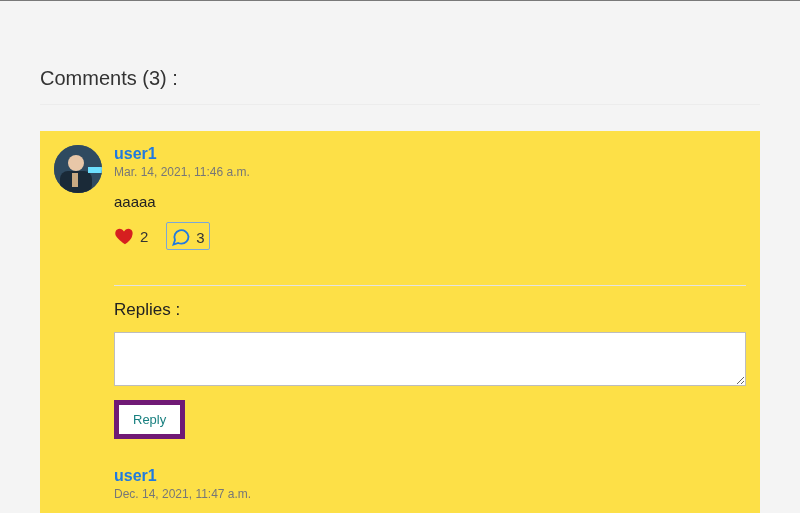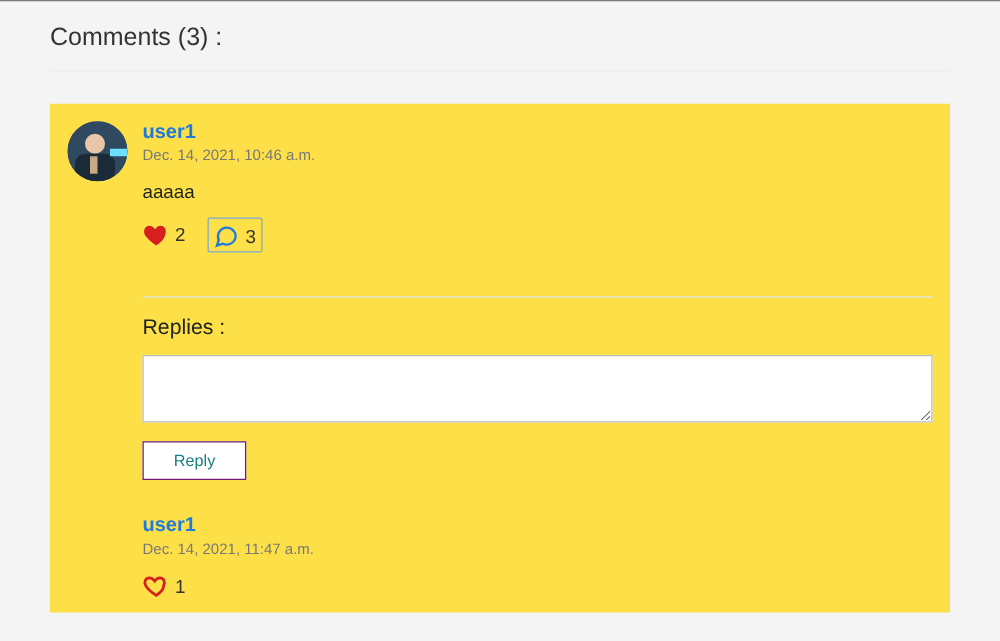--- a/index.html
+++ b/index.html
@@ -13,20 +13,21 @@
     .page {
       border-top: 1px solid #797979;
       padding: 14px 40px 0 40px;
     }
     .comments-title {
       font-size: 20px;
       font-weight: 400;
       color: #333;
       padding: 4px 0 14px 0;
       border-bottom: 1px solid #ececec;
+      margin-top: 48px;
     }
     .comment-card {
       background: #fde047;
       margin-top: 26px;
       padding: 14px 14px 10px 14px;
     }
     .comment-row {
       display: flex;
       gap: 12px;
       align-items: flex-start;
@@ -105,24 +106,24 @@
       resize: both;
       border: 1px solid #bdbdbd;
       font-family: inherit;
       font-size: 14px;
       padding: 6px;
       outline: none;
     }
     .reply-button {
       margin-top: 10px;
       background: #fff;
-      border: 1px solid #701a75;
+      border: 5px solid #701a75;
       color: #177f7f;
       font-size: 13px;
-      padding: 7px 24px;
+      padding: 7px 14px;
       cursor: pointer;
     }
     .reply-block-2 {
       margin-top: 28px;
     }
   </style>
 </head>
 <body>
 
 <div class="page">
@@ -134,21 +135,21 @@
         <svg viewBox="0 0 48 48">
           <rect width="48" height="48" fill="#2f4a60"></rect>
           <circle cx="22" cy="18" r="8" fill="#e8c7a8"></circle>
           <rect x="6" y="26" width="32" height="22" rx="8" fill="#1a2a38"></rect>
           <rect x="34" y="22" width="14" height="6" fill="#6de0ff"></rect>
           <rect x="18" y="28" width="6" height="14" fill="#c8a982"></rect>
         </svg>
       </div>
       <div class="comment-body">
         <span class="username">user1</span>
-        <div class="timestamp">Dec. 14, 2021, 10:46 a.m.</div>
+        <div class="timestamp">Mar. 14, 2021, 11:46 a.m.</div>
         <div class="comment-text">aaaaa</div>
         <div class="actions">
           <div class="action">
             <span class="icon heart-filled">
               <svg viewBox="0 0 24 24" width="22" height="22">
                   <path d="M12 21s-7.5-4.8-10-9.3C.4 8 2.3 4 6 4c2.2 0 3.8 1.4 4.9 3C12 5.4 13.6 4 15.8 4c3.7 0 5.6 4 4 7.7C19.5 16.2 12 21 12 21z"></path>
                 </svg>
             </span>
             <span>2</span>
           </div>

